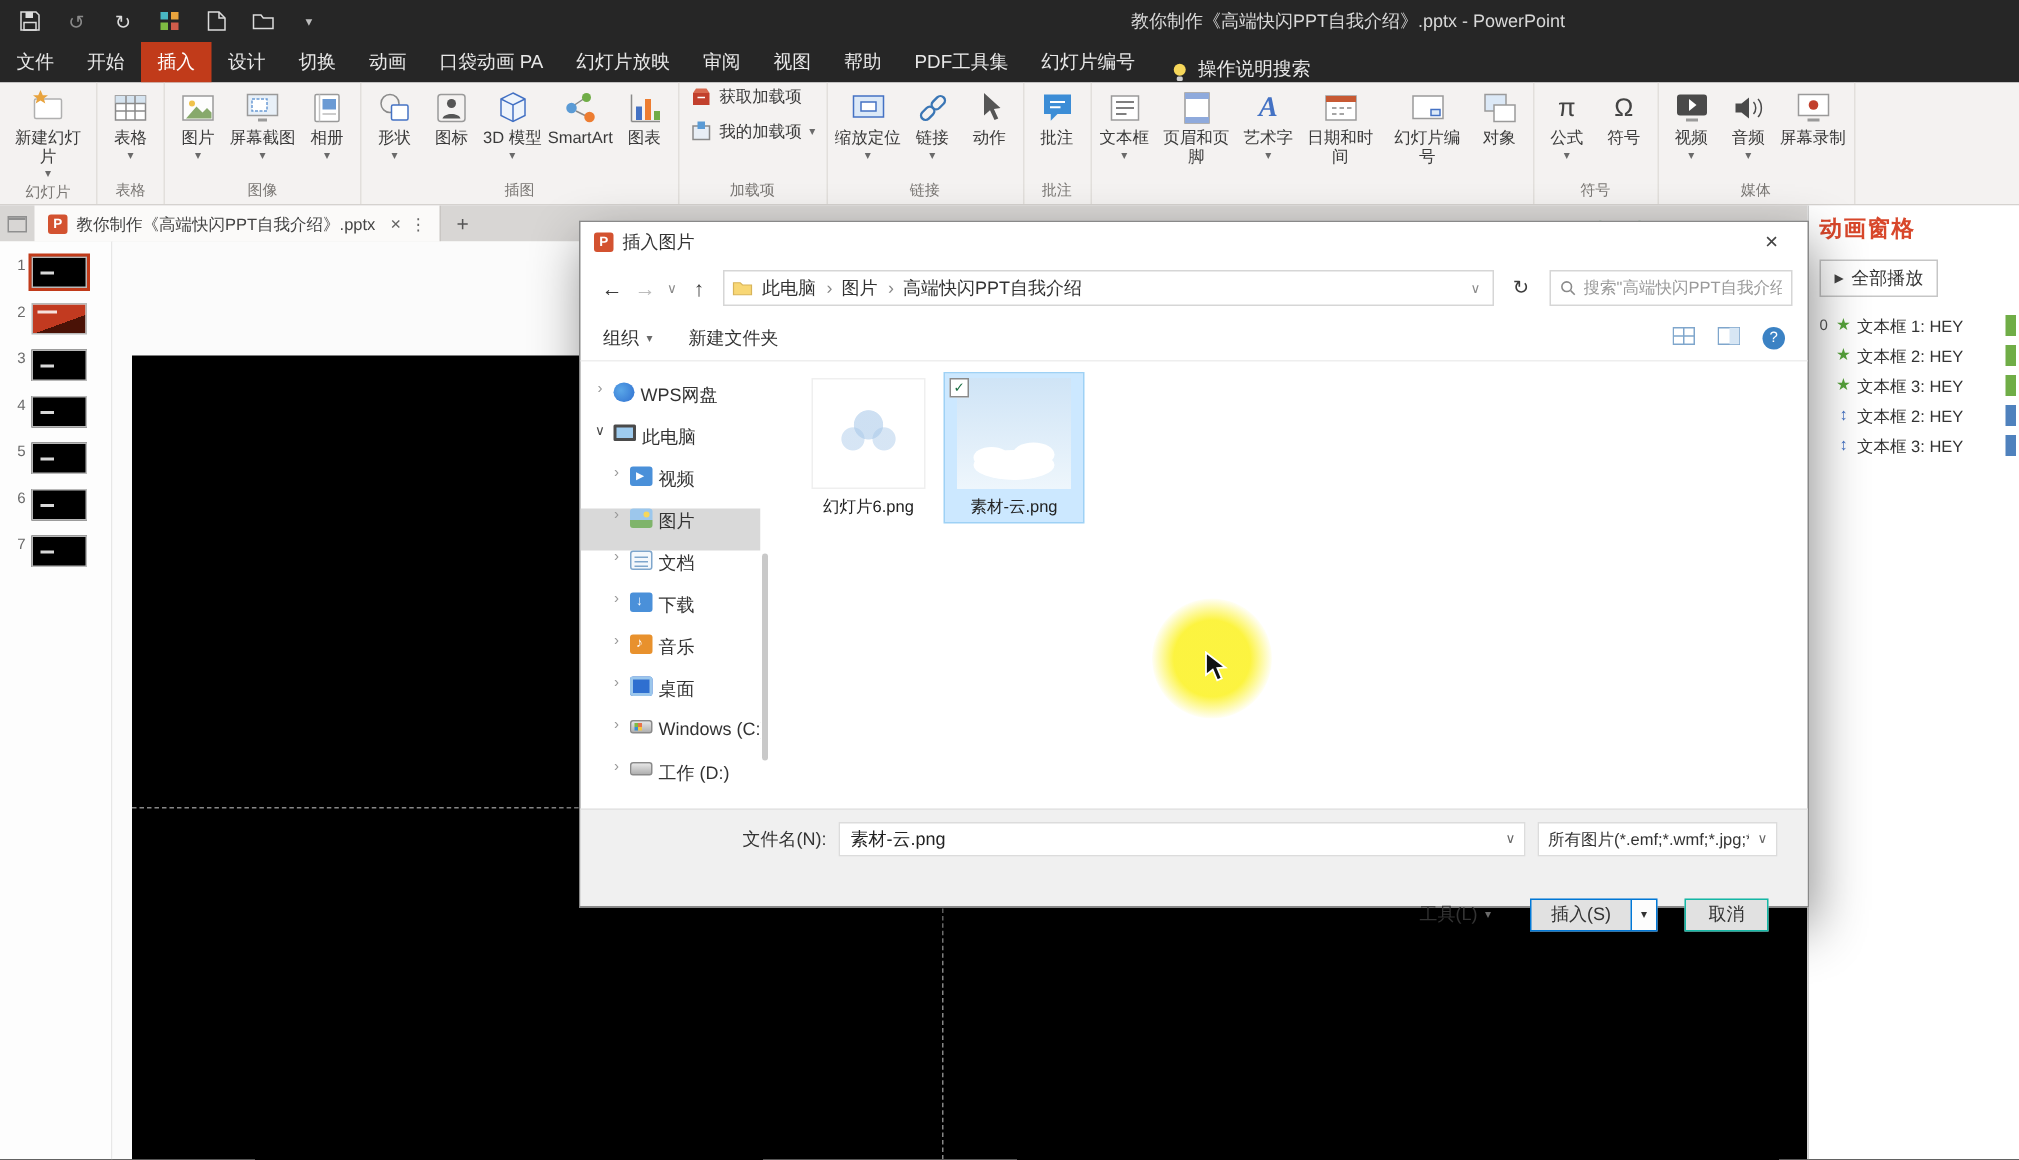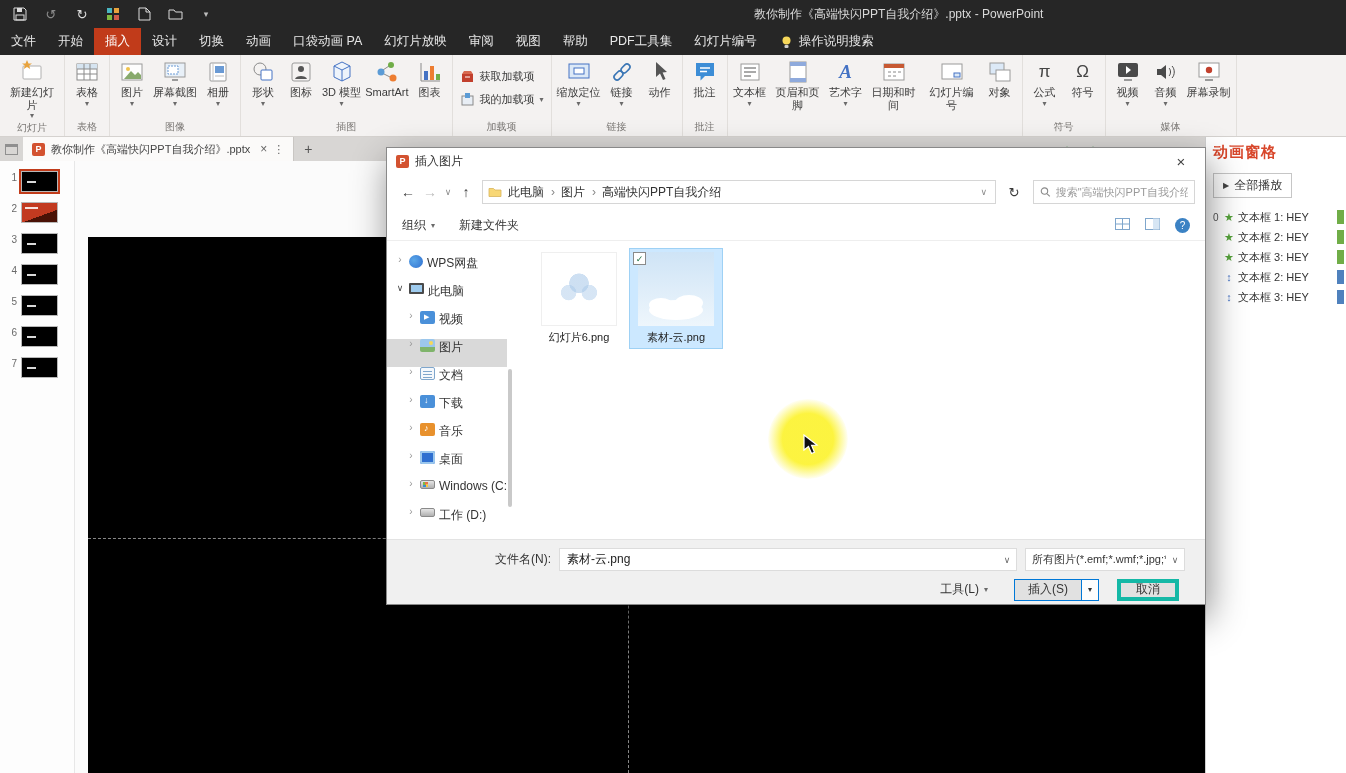--- a/index.html
+++ b/index.html
@@ -15,35 +15,35 @@
   .qicon.dim{color:#8a8a8a}
   .qicon.sm{font-size:9px;color:#bdbdbd}
   .title-text{position:absolute;left:754px;font-size:12px;color:#d9d9d9;white-space:nowrap}
 
   
   .tabrow{position:absolute;left:0;top:28px;right:0;height:27px;background:var(--titlebar,#262626);
           display:flex;align-items:stretch;color:#e8e8e8;font-size:12.5px}
   .tabs-list{display:flex;align-items:stretch}
   .rtab{display:flex;align-items:center;padding:0 11px;white-space:nowrap}
   .rtab.active{background:var(--accent,#c13b1a);color:#fff}
-  .tellme{display:flex;align-items:center;gap:6px;padding:0 12px;white-space:nowrap}
+  .tellme{display:flex;align-items:flex-end;gap:6px;padding:0 12px;white-space:nowrap}
 
   
   .ribbon{position:absolute;left:0;top:55px;right:0;height:82px;background:var(--ribbon-bg,#f4f2f1);
           border-bottom:1px solid #d5d2cf;display:flex;overflow:hidden}
   .rgroup{display:flex;flex-direction:column;border-right:1px solid #e2dfdc;padding:1px 3px 0;flex:none}
   .rbtns{flex:1;display:flex;align-items:stretch;justify-content:center}
   .rb-lg{display:flex;flex-direction:column;align-items:center;padding:3px 2px 0;min-width:38px;max-width:58px;
          font-size:11px;color:#3b3b3b;text-align:center;line-height:1.15}
   .ric{width:28px;height:26px;display:flex;align-items:center;justify-content:center;flex:none}
   .ric .glyph{font-size:17px;color:#444}
   .rlabel{margin-top:1px;word-break:break-all}
   .dd{font-size:8px;color:#6a6a6a;line-height:1;margin-top:1px}
   .rglabel{text-align:center;font-size:10px;color:#7a7774;padding:1px 2px 2px;white-space:nowrap}
-  .addins-col{display:flex;flex-direction:column;justify-content:center;gap:6px}
+  .addins-col{display:flex;flex-direction:column;justify-content:flex-start;gap:6px}
   .rb-sm{display:flex;align-items:center;gap:5px;font-size:11px;color:#3b3b3b;padding:1px 4px;white-space:nowrap}
 
   
   .doctabs{position:absolute;left:0;top:137px;width:1205px;height:24px;background:#d8d6d4;
            display:flex;align-items:center;font-size:11px}
   .ovicon{width:13px;height:11px;margin:0 5px;border:1px solid #8f8f8f;background:
           linear-gradient(#8f8f8f 0 2px,transparent 2px)}
   .dtab{display:flex;align-items:center;gap:6px;background:#fbfaf9;height:100%;padding:0 9px;
         border-right:1px solid #c9c6c3;color:#444;white-space:nowrap}
   .pticon{width:13px;height:13px;background:#d35230;color:#fff;font-size:9px;font-weight:bold;
@@ -158,27 +158,27 @@
   .dlg-bottom{position:absolute;left:0;right:0;bottom:0;height:65px;background:#f0f0f0;border-top:1px solid #e3e3e3}
   .fn-row{display:flex;align-items:center;margin-top:8px}
   .fn-label{margin-left:108px;font-size:12px;white-space:nowrap}
   .fn-combo{margin-left:8px;width:458px;height:23px;background:#fff;border:1px solid #dcdcdc;
             display:flex;align-items:center;padding-left:2px}
   .fn-combo input{border:none;outline:none;flex:1;font-size:12px;padding-left:5px;font-family:inherit;color:#222}
   .cdd{width:18px;text-align:center;font-size:9px;color:#666;flex:none}
   .ft-combo{margin-left:8px;width:160px;height:23px;background:#fff;border:1px solid #dcdcdc;
             display:flex;align-items:center;padding-left:6px;font-size:11px;overflow:hidden;white-space:nowrap}
   .ft-combo .ftv{flex:1;overflow:hidden;white-space:nowrap}
-  .btn-row{display:flex;align-items:center;justify-content:flex-end;margin-top:7px;padding-right:26px;gap:18px}
+  .btn-row{display:flex;align-items:center;justify-content:flex-end;margin-top:27px;padding-right:26px;gap:18px}
   .tools-btn{display:flex;align-items:center;gap:5px;font-size:12px;color:#333;padding:3px 8px}
   .insert-btn{display:flex;align-items:stretch;border:1px solid #0078d7;background:#e1e1e1;height:22px}
   .insert-main{padding:0 13px;display:flex;align-items:center;font-size:12px}
   .insert-arrow{width:17px;border-left:1px solid #0078d7;display:flex;align-items:center;justify-content:center;
                 font-size:8px;background:#fdfdfd;color:#333}
-  .cancel-btn{height:22px;border:4px solid #14b8a6;background:#e1e1e1;padding:0 15px;display:flex;
+  .cancel-btn{height:22px;border:1px solid #14b8a6;background:#e1e1e1;padding:0 15px;display:flex;
               align-items:center;font-size:12px}
 </style>
 </head>
 <body>
 
 <div class="screen">
 
   <div class="titlebar">
     <div class="qat">
       <span class="qicon">

